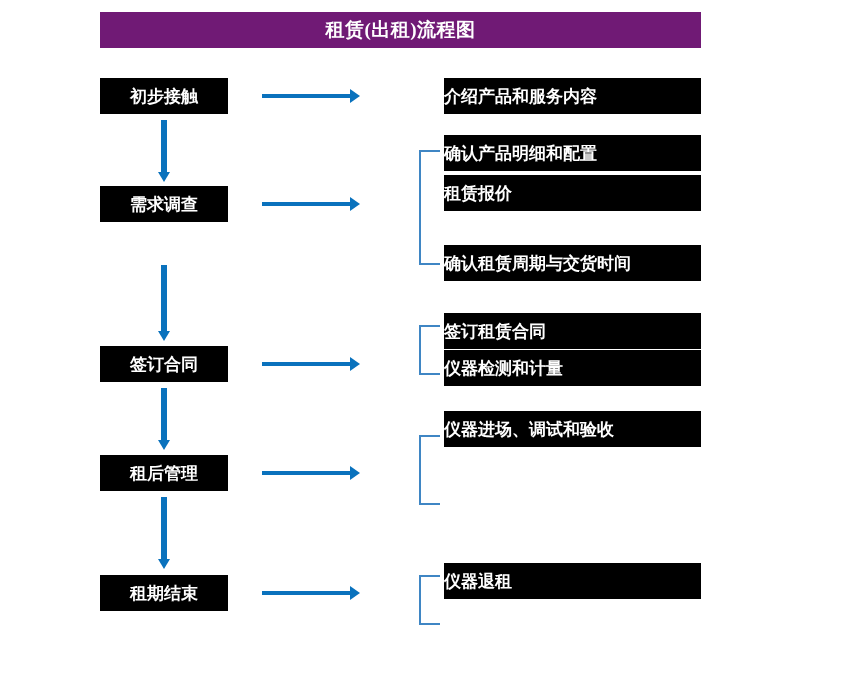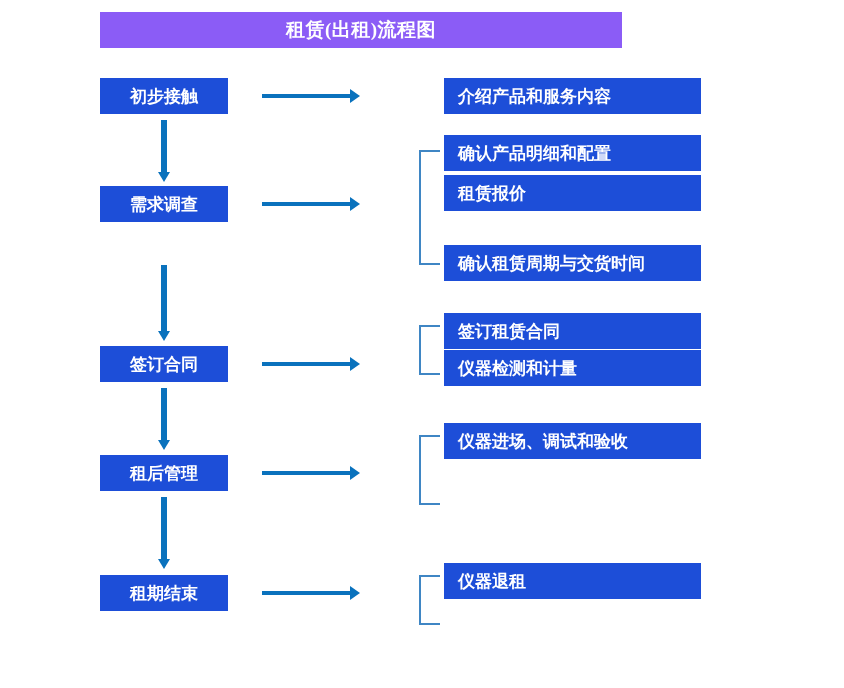--- a/index.html
+++ b/index.html
@@ -17,52 +17,52 @@
   #canvas {
     position: absolute;
     left: 0; top: 0;
     width: 844px;
     height: 688px;
   }
   .title-bar {
     position: absolute;
     left: 100px;
     top: 12px;
-    width: 522px;
+    width: 601px;
     height: 36px;
-    background: #8b5cf6;
+    background: #701a75;
     color: #ffffff;
     font-size: 19px;
     font-weight: bold;
     display: flex;
     align-items: center;
     justify-content: center;
     letter-spacing: 0.5px;
   }
   .node {
     position: absolute;
-    background: #1d4ed8;
+    background: #000000;
     color: #ffffff;
     font-weight: bold;
     display: flex;
     align-items: center;
     box-sizing: border-box;
   }
   .node.left {
     width: 128px;
     height: 36px;
     justify-content: center;
     font-size: 17px;
     left: 100px;
   }
   .node.right {
     width: 257px;
     height: 36px;
     justify-content: flex-start;
-    padding-left: 14px;
+    padding-left: 0;
     font-size: 17px;
     left: 444px;
   }
   
   .varrow {
     position: absolute;
     left: 158px;
     width: 12px;
   }
   .varrow .stem {
@@ -174,16 +174,16 @@
   <div class="bracket" style="top:325px; height:50px"></div>
   <div class="bracket" style="top:435px; height:70px"></div>
   <div class="bracket" style="top:575px; height:50px"></div>
 
   <div class="node right" style="top:78px">介绍产品和服务内容</div>
   <div class="node right" style="top:135px">确认产品明细和配置</div>
   <div class="node right" style="top:175px">租赁报价</div>
   <div class="node right" style="top:245px">确认租赁周期与交货时间</div>
   <div class="node right" style="top:313px">签订租赁合同</div>
   <div class="node right" style="top:350px">仪器检测和计量</div>
-  <div class="node right" style="top:423px">仪器进场、调试和验收</div>
+  <div class="node right" style="top:411px">仪器进场、调试和验收</div>
   <div class="node right" style="top:563px">仪器退租</div>
 
 </div>
 
 </body></html>

